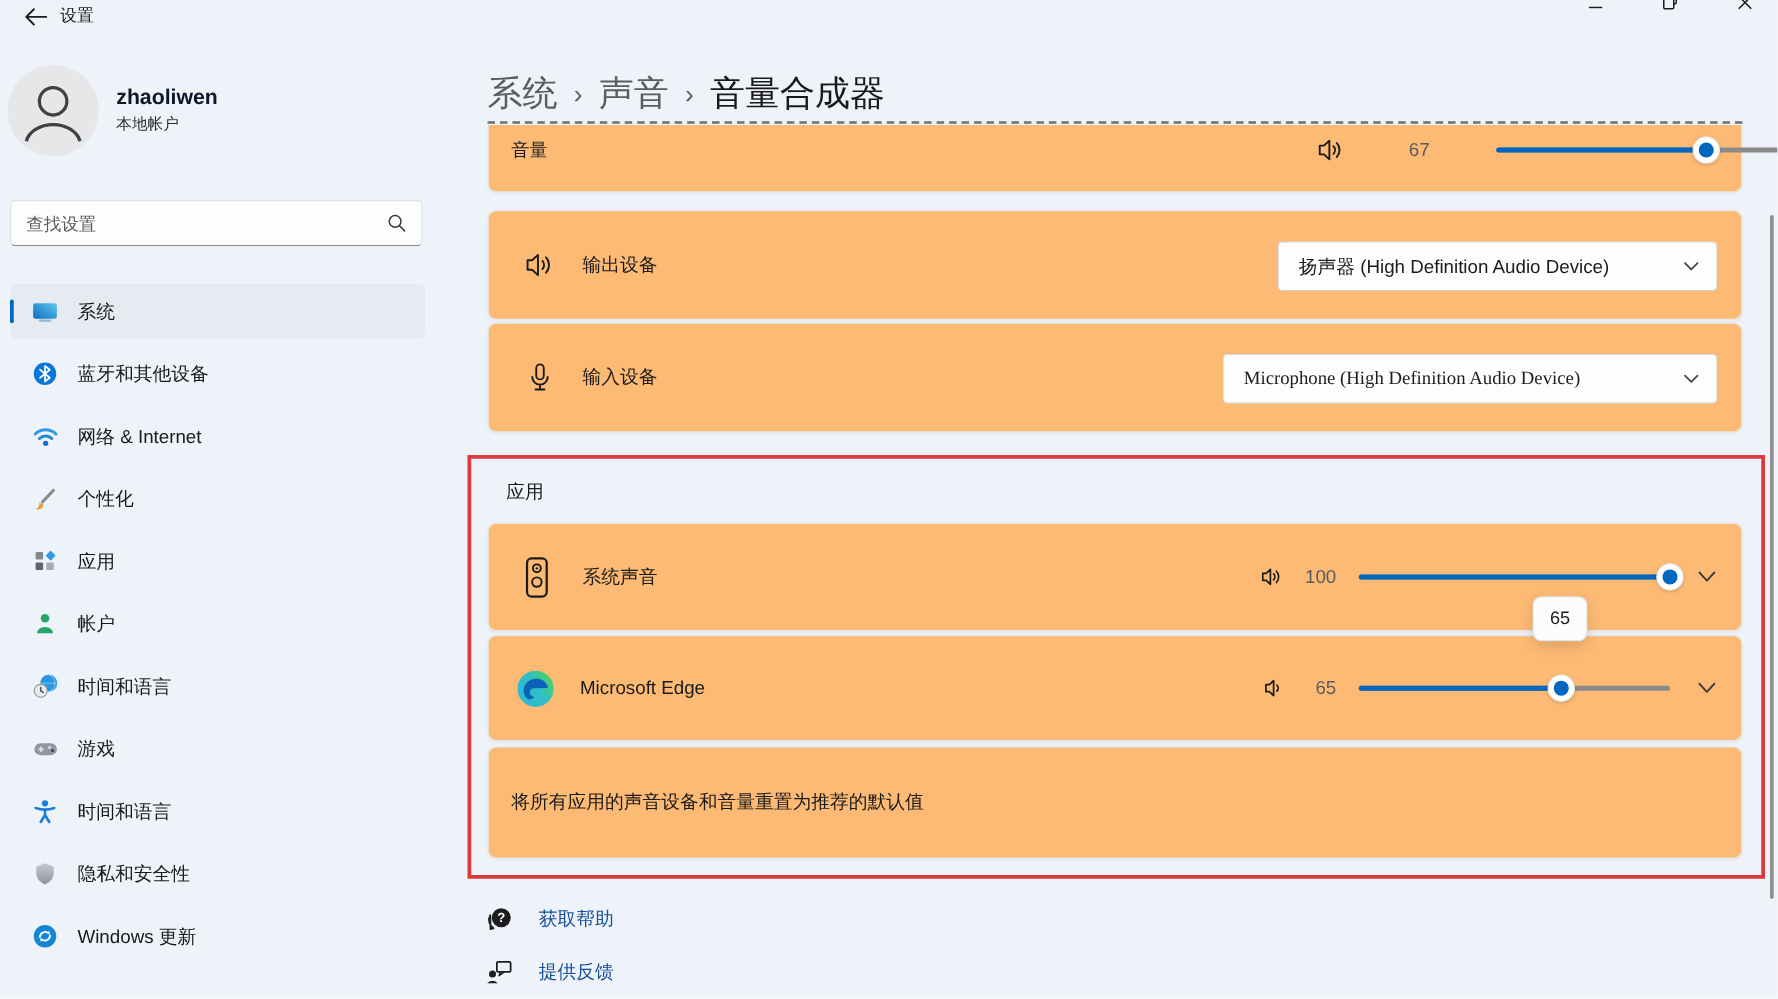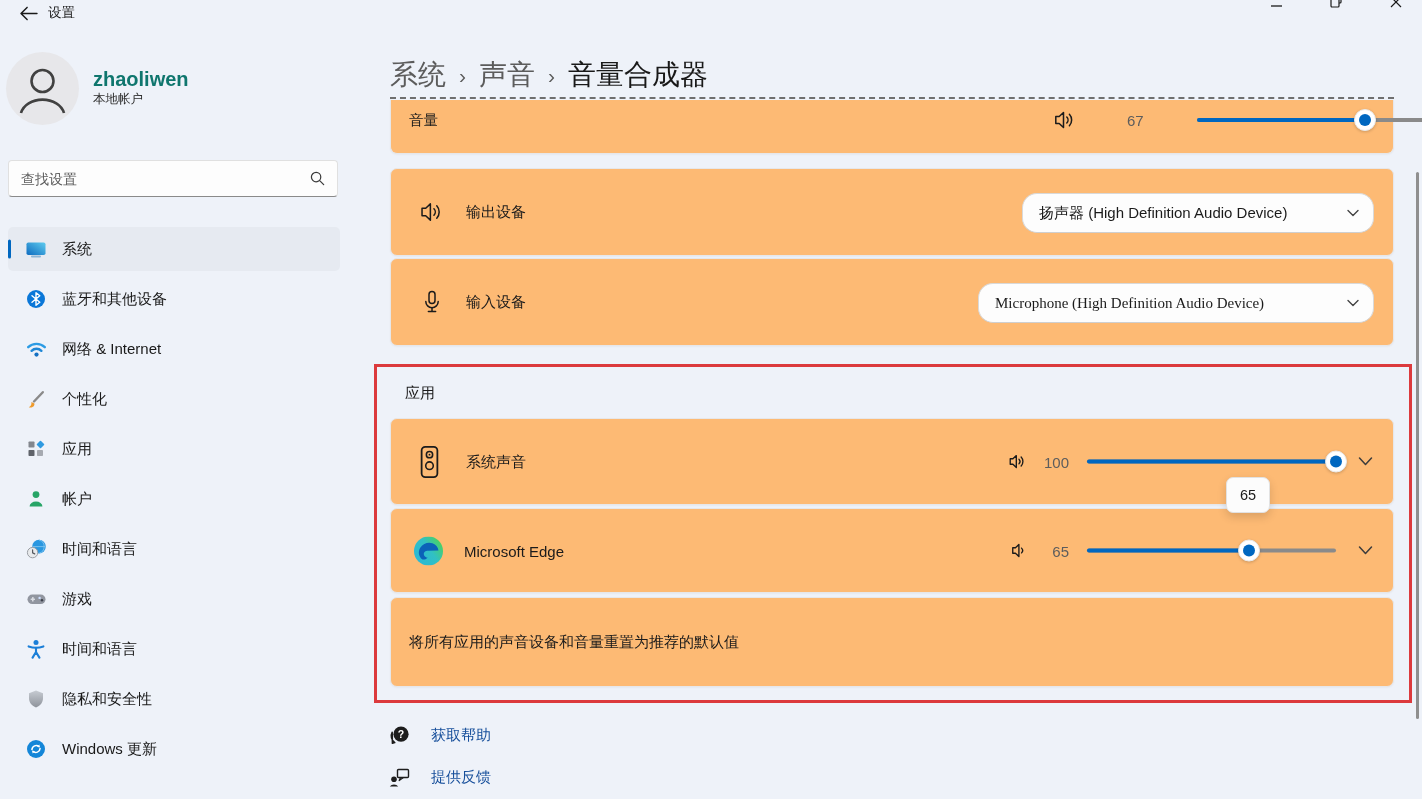--- a/index.html
+++ b/index.html
@@ -7,21 +7,21 @@
   body { font-family:"Liberation Sans","DejaVu Sans",sans-serif; }
   #app { position:relative; width:1422px; height:799px; background:#eef2f9; overflow:hidden; color:#1b1b1b; }
 
   
   .back-btn { position:absolute; left:15px; top:2px; width:26px; height:22px; display:flex; align-items:center; justify-content:center; cursor:pointer; }
   .app-title { position:absolute; left:48px; top:4px; font-size:13.5px; color:#1a1a1a; }
   .winbtn { position:absolute; top:-11px; width:46px; height:24px; display:flex; align-items:center; justify-content:center; }
 
   
   .avatar { position:absolute; left:6px; top:52px; width:73px; height:73px; border-radius:50%; background:#e7e7ea; display:flex; align-items:center; justify-content:center; overflow:hidden; }
-  .user-name { position:absolute; left:93px; top:68px; font-size:20px; font-weight:bold; color:#0f766e; }
+  .user-name { position:absolute; left:93px; top:68px; font-size:17px; font-weight:bold; color:#0f172a; }
   .user-type { position:absolute; left:93px; top:91px; font-size:12.5px; color:#2c2c2c; }
   .searchbox { position:absolute; left:8px; top:160px; width:330px; height:37px; background:#fdfdfd; border:1px solid #e0e0e0; border-bottom:1px solid #8a8a8a; border-radius:4px; display:flex; align-items:center; }
   .searchbox input { flex:1; border:none; outline:none; background:transparent; font-size:14px; padding:0 10px 0 12px; color:#1b1b1b; font-family:inherit; }
   .searchbox input::placeholder { color:#5c5c5c; opacity:1; }
   .search-icon { margin-right:12px; display:flex; }
   .nav { position:absolute; left:8px; top:227px; width:332px; }
   .nav-item { position:relative; height:44px; margin-bottom:6px; border-radius:5px; display:flex; align-items:center; cursor:pointer; }
   .nav-item.selected { background:#e6eaf1; }
   .nav-indicator { position:absolute; left:0; top:50%; transform:translateY(-50%); width:3px; height:19px; border-radius:2px; background:#0067c0; }
   .nav-ico { width:22px; height:22px; margin-left:17px; display:flex; align-items:center; justify-content:center; flex:none; }
@@ -44,21 +44,21 @@
 
   .slider { position:relative; height:4px; border-radius:2px; background:#8a8a8a; cursor:pointer; }
   .slider .fill { position:absolute; left:0; top:0; height:4px; border-radius:2px; background:#0067c0; }
   .slider .thumb { position:absolute; top:50%; transform:translate(-50%,-50%); width:22px; height:22px; border-radius:50%; background:#ffffff; border:1px solid #ebebeb; box-shadow:0 1px 3px rgba(0,0,0,.18); }
   .slider .thumb::after { content:""; position:absolute; left:50%; top:50%; transform:translate(-50%,-50%); width:12px; height:12px; border-radius:50%; background:#0067c0; }
 
   .card-output { top:168px; height:88px; }
   .card-input  { top:258px; height:88px;font-family:Liberation Serif, serif; }
   .dev-ico { position:absolute; left:28px; top:50%; transform:translateY(-50%); display:flex; }
   .dev-label { position:absolute; left:75px; top:50%; transform:translateY(-50%); }
-  .select { position:absolute; top:24px; height:40px; background:#fdfdfd; border:1px solid #d9d9d9; border-bottom-color:#cfcfcf; border-radius:15px; display:flex; align-items:center; cursor:pointer; }
+  .select { position:absolute; top:24px; height:40px; background:#fdfdfd; border:1px solid #d9d9d9; border-bottom-color:#cfcfcf; border-radius:4px; display:flex; align-items:center; cursor:pointer; }
   .select-text { padding-left:16px; font-size:15px; color:#1b1b1b; flex:1; white-space:nowrap; }
   .select .chev { margin:0 14px 0 10px; display:flex; }
   .sel-out { left:631px; width:352px; }
   .sel-in  { left:587px; width:396px; }
 
   .red-rect { position:absolute; left:374px; top:364px; width:1038px; height:339px; border:3px solid #dc3a3d; pointer-events:none; }
   .apps-title { position:absolute; left:405px; top:384px; font-size:15px; color:#1b1b1b; }
 
   .card-sys  { top:418px; height:87px; }
   .card-edge { top:508px; height:85px; }

